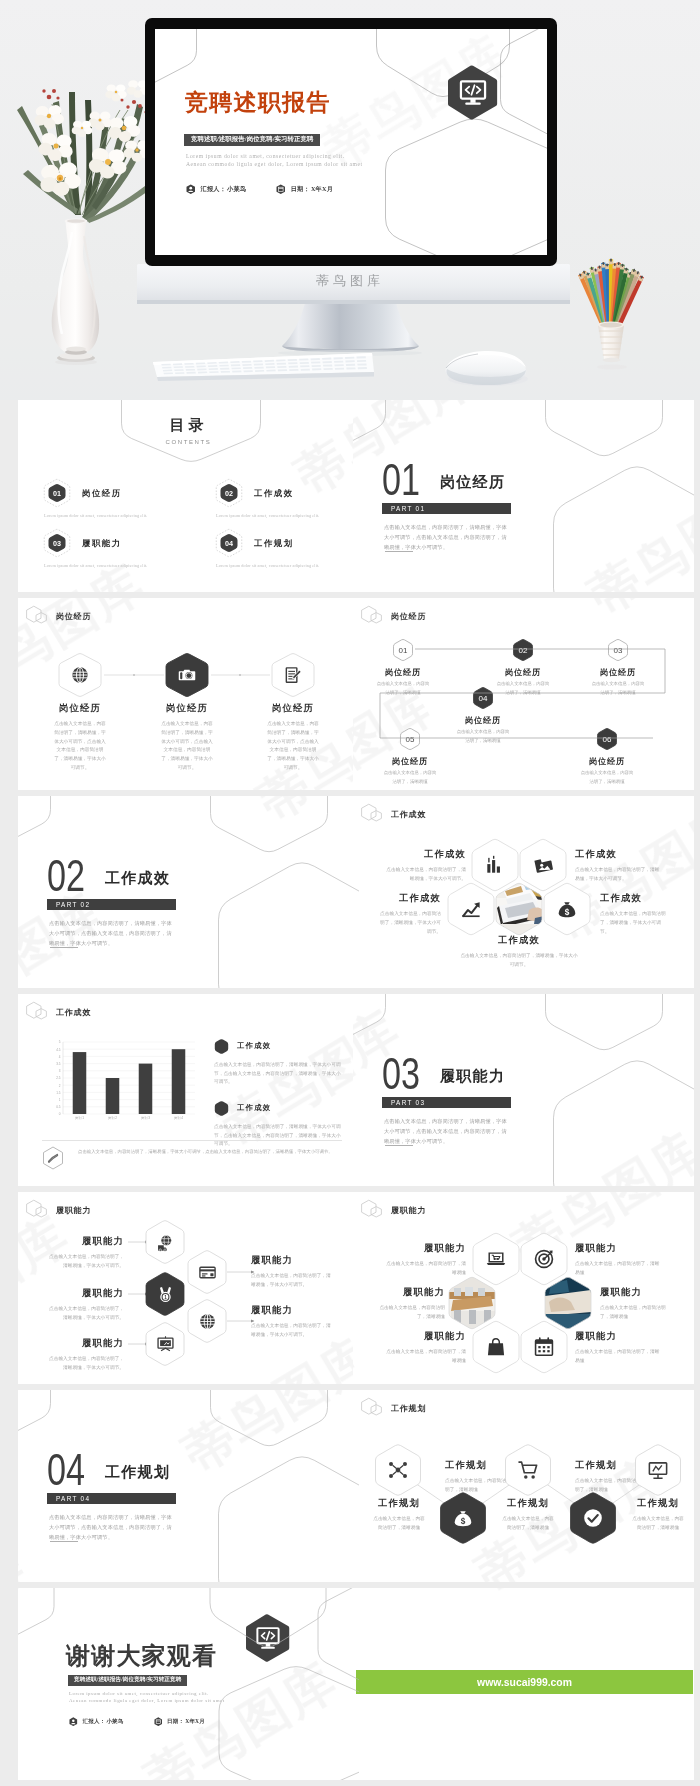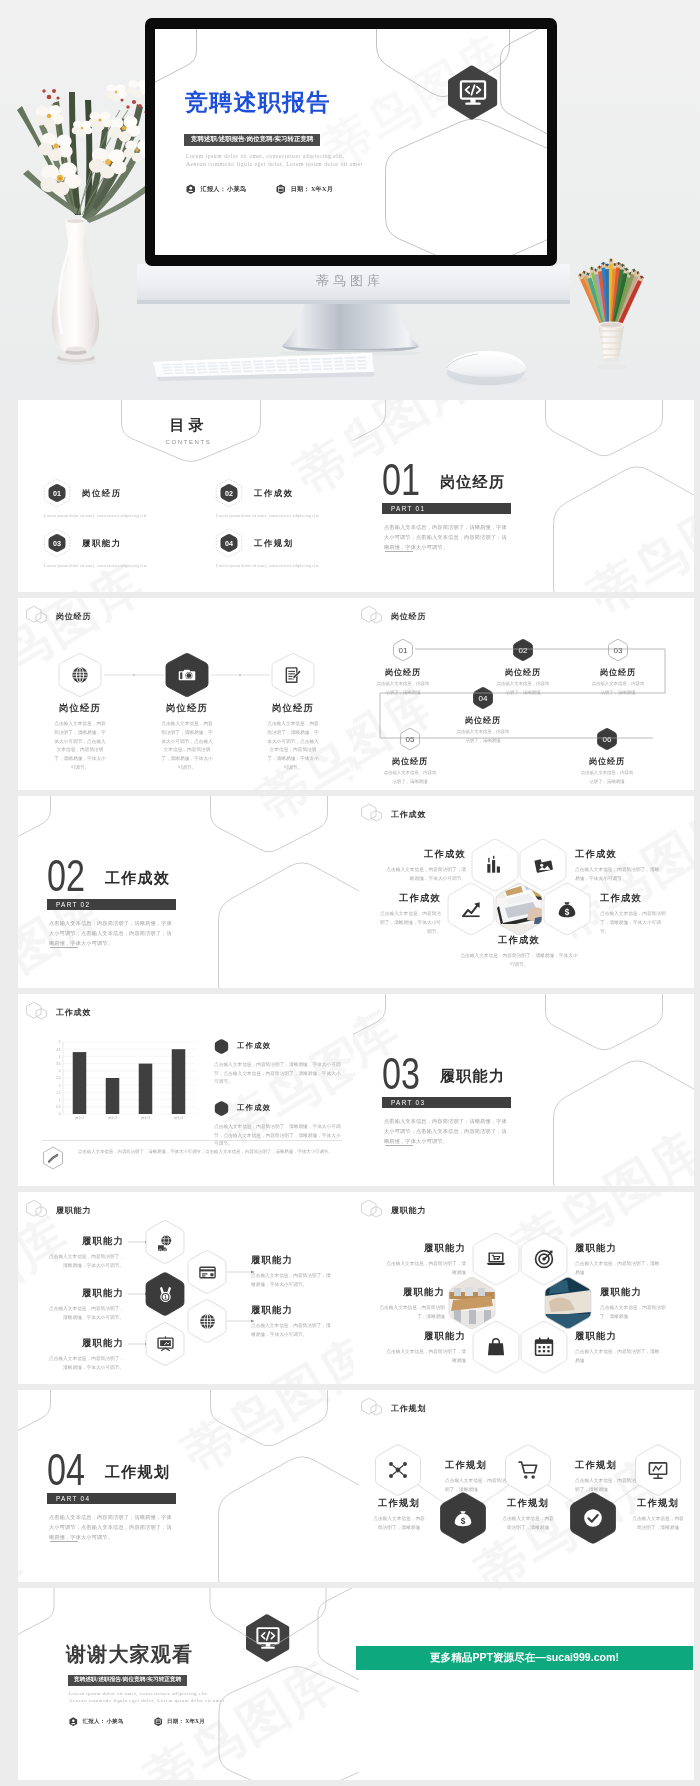--- a/index.html
+++ b/index.html
@@ -24,21 +24,21 @@
 .hdr-tt{font-size:8px;font-weight:700;color:#333333;letter-spacing:.8px;white-space:nowrap;font-family:"Liberation Serif",serif;margin-left:7px;line-height:1}
 .num-big{font-family:"Liberation Sans",sans-serif;font-weight:300;color:#3a3a3a;letter-spacing:1px}
 .sec-tt{font-weight:700;color:#2e2e2e;letter-spacing:1px}
 .partbar{background:#3f3f3f;color:#fff;display:flex;align-items:center;justify-content:center}
 .lorem{color:#9a9a9a;line-height:1.75;letter-spacing:.1px}
 .hexlbl{font-weight:700;color:#2f2f2f;white-space:nowrap}
 .hexdesc{color:#999;line-height:1.65}
 
 .screen{position:absolute;left:155px;top:29px;width:392px;height:226px;overflow:hidden;background:#fff}
 .screen-bg{position:absolute;left:0;top:0;z-index:1}
-.cv-title{position:absolute;left:30px;top:62px;font-size:23px;font-weight:700;color:#1d4ed8;letter-spacing:1.3px;font-family:"Liberation Serif",serif;line-height:1}
+.cv-title{position:absolute;left:30px;top:62px;font-size:23px;font-weight:700;color:#c2410c;letter-spacing:1.3px;font-family:"Liberation Serif",serif;line-height:1}
 .cv-sub{position:absolute;left:29px;top:105px;background:#4a4a4a;color:#fff;font-size:6.4px;font-weight:700;padding:2.4px 7px 3px;letter-spacing:.1px;line-height:1;font-family:"Liberation Serif",serif;z-index:2}
 .cv-l1{position:absolute;left:31px;top:124px;font-size:5.6px;color:#b2b2b2;letter-spacing:.55px;font-family:"Liberation Serif",serif;z-index:2}
 .cv-l2{position:absolute;left:31px;top:132px;font-size:5.6px;color:#b2b2b2;letter-spacing:.55px;font-family:"Liberation Serif",serif;z-index:2}
 .cv-meta{position:absolute;left:31px;top:155px;display:flex;align-items:center;font-size:6.2px;color:#3a3a3a;font-weight:700;font-family:"Liberation Serif",serif;white-space:nowrap;z-index:2}
 .mini-hex{display:inline-flex;margin-right:5px;line-height:0;align-items:center}
 .mini-hex.mh2{margin-left:30px}
 .cv-mt{letter-spacing:.2px}
 .cv-mv{letter-spacing:.2px;margin-left:1px}
 .cv-hex{position:absolute;left:293px;top:35px;z-index:2}
 .screen-brand{position:absolute;left:0;top:272px;width:700px;text-align:center;font-size:13px;color:#9ea0a3;letter-spacing:4px;font-weight:500;font-family:"Liberation Serif",serif}
@@ -66,21 +66,21 @@
 .hexdesc{font-size:4.7px;color:#a6a6a6;line-height:1.9;font-family:"Liberation Serif",serif}
 
 
 .chartbox{position:absolute;left:24px;top:42px;width:160px;height:96px}
 .s22r{position:absolute;left:196px;top:44px;width:128px}
 .s22f{position:absolute;left:24px;top:152px;width:300px;display:flex;align-items:flex-start}
 .footxt{font-size:4.4px;color:#a6a6a6;line-height:1.8;margin-left:14px;margin-top:2px;font-family:"Liberation Serif",serif}
 .s22line{position:absolute;left:24px;top:146px;width:300px;height:1px;background:#e3e3e3}
 
 
-.tk-title{position:absolute;left:48px;top:56px;font-size:20px;font-weight:700;color:#3a3a3a;letter-spacing:1.2px;font-family:"Liberation Serif",serif;line-height:1}
+.tk-title{position:absolute;left:48px;top:56px;font-size:24px;font-weight:700;color:#3a3a3a;letter-spacing:1.2px;font-family:"Liberation Serif",serif;line-height:1}
 .tk-sub{position:absolute;left:50px;top:87px;background:#4a4a4a;color:#fff;font-size:5.6px;font-weight:700;padding:2.4px 6px 2.8px;letter-spacing:.1px;line-height:1;font-family:"Liberation Serif",serif}
 .tk-l1{position:absolute;left:51px;top:103px;font-size:4.9px;color:#adadad;letter-spacing:.5px;font-family:"Liberation Serif",serif}
 .tk-l2{position:absolute;left:51px;top:110px;font-size:4.9px;color:#adadad;letter-spacing:.5px;font-family:"Liberation Serif",serif}
 .tk-meta{position:absolute;left:51px;top:129px;display:flex;align-items:center;font-size:5.5px;white-space:nowrap;color:#3a3a3a;font-weight:700;font-family:"Liberation Serif",serif}
 .tk-hex{position:absolute;left:228px;top:25px}
 
 
 .promo1{position:absolute;left:3px;top:58px;width:337px;height:24px;background:#0da87e;color:#fff;font-size:10.6px;font-weight:700;display:flex;align-items:center;justify-content:center;letter-spacing:0}
 .promo2{position:absolute;left:3px;top:82px;width:337px;height:24px;background:#8cc63f;color:#fff;font-size:10.4px;font-weight:700;display:flex;align-items:center;justify-content:center;letter-spacing:0}
 
@@ -1399,18 +1399,18 @@
           <defs>
             <pattern id="wm13" width="400" height="520" patternUnits="userSpaceOnUse" patternTransform="rotate(-31 0 0)">
               <text class="wmt" x="0" y="58">蒂鸟图库</text>
               <text class="wmt" x="200" y="318">蒂鸟图库</text>
             </pattern>
           </defs>
           <g transform="translate(-353,-1588)">
             <rect x="353" y="1588" width="341" height="192" fill="url(#wm13)"></rect>
           </g>
         </svg>
-    <div class="promo1">更多精品PPT资源尽在—sucai999.com!</div>
+    <div class="promo2">www.sucai999.com</div>
   </div>
 
 </div>
 
 </div>
 
 </body></html>

